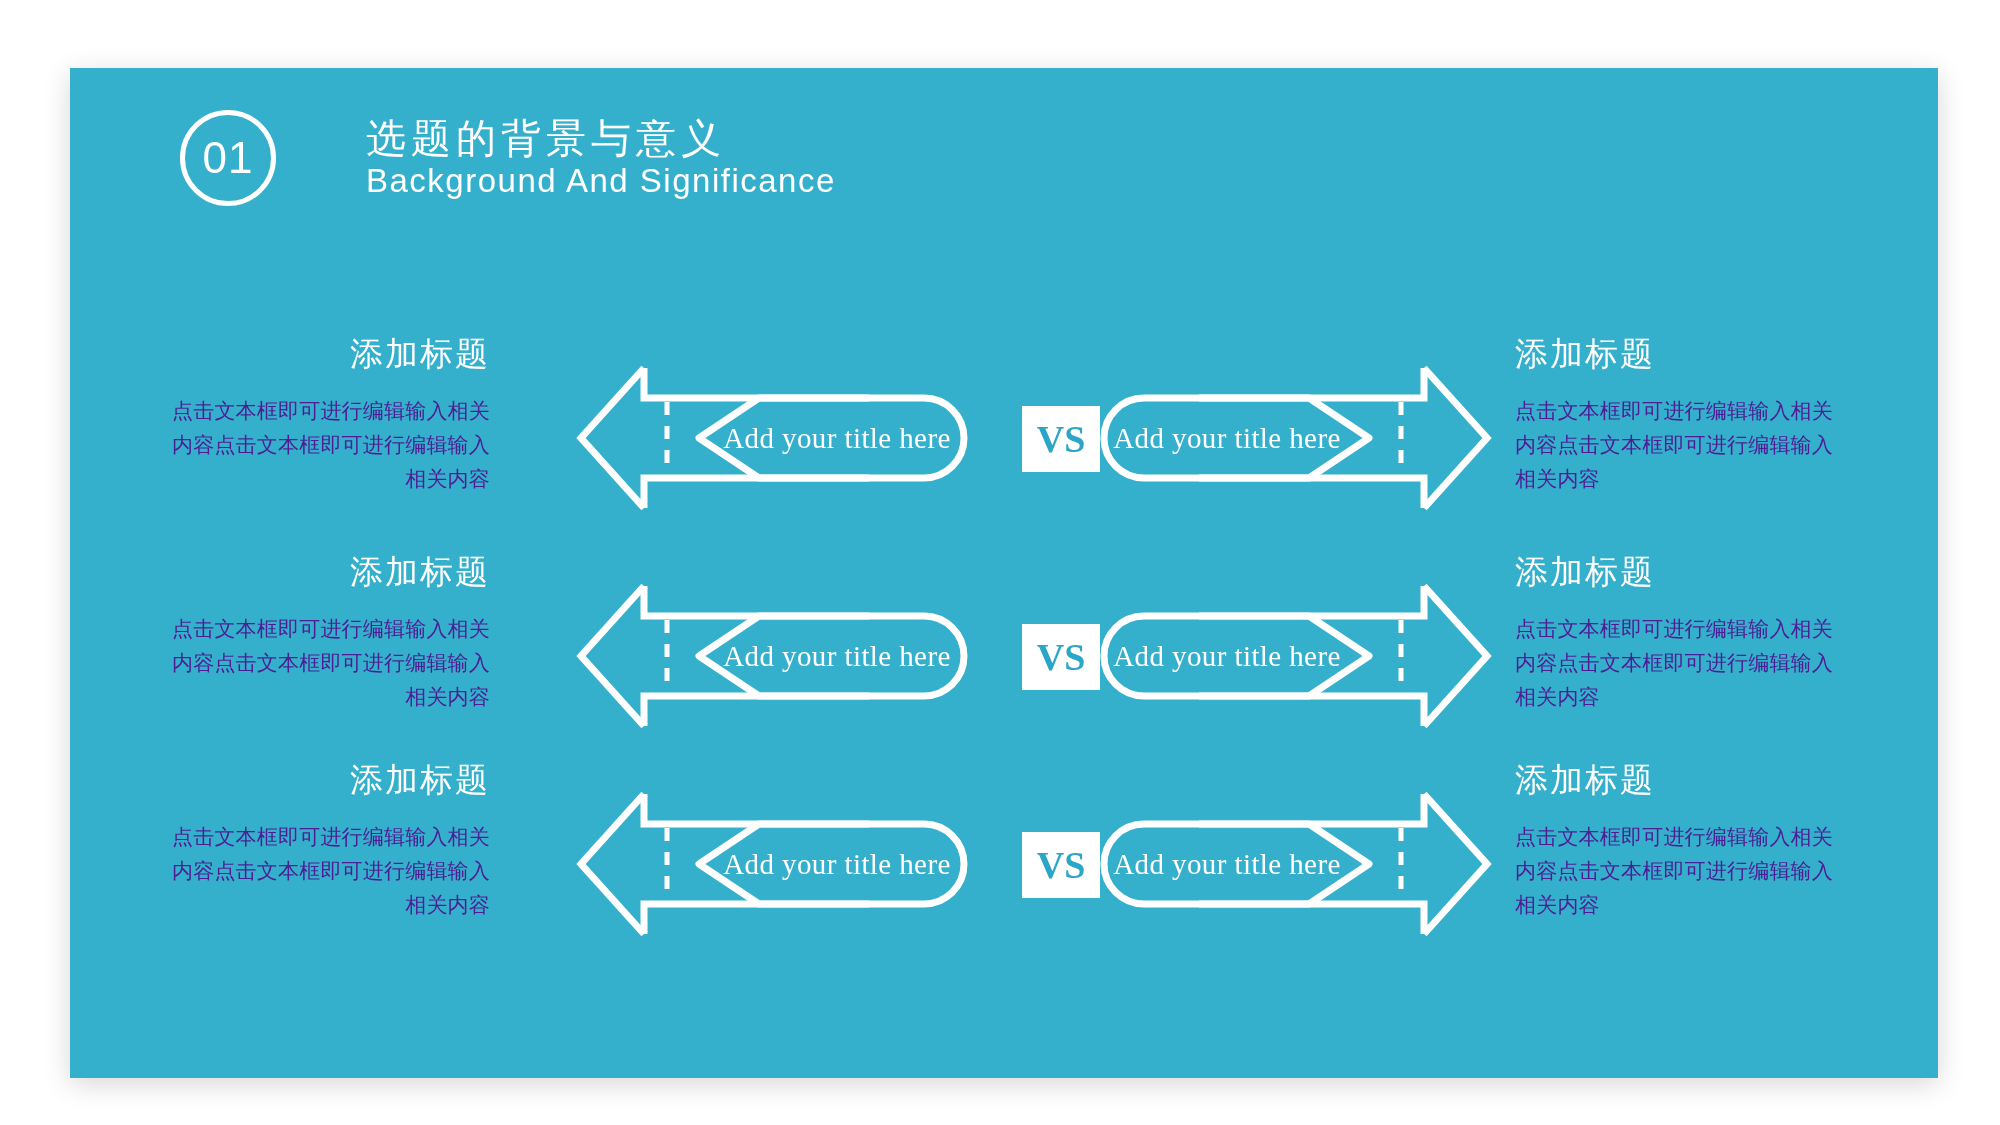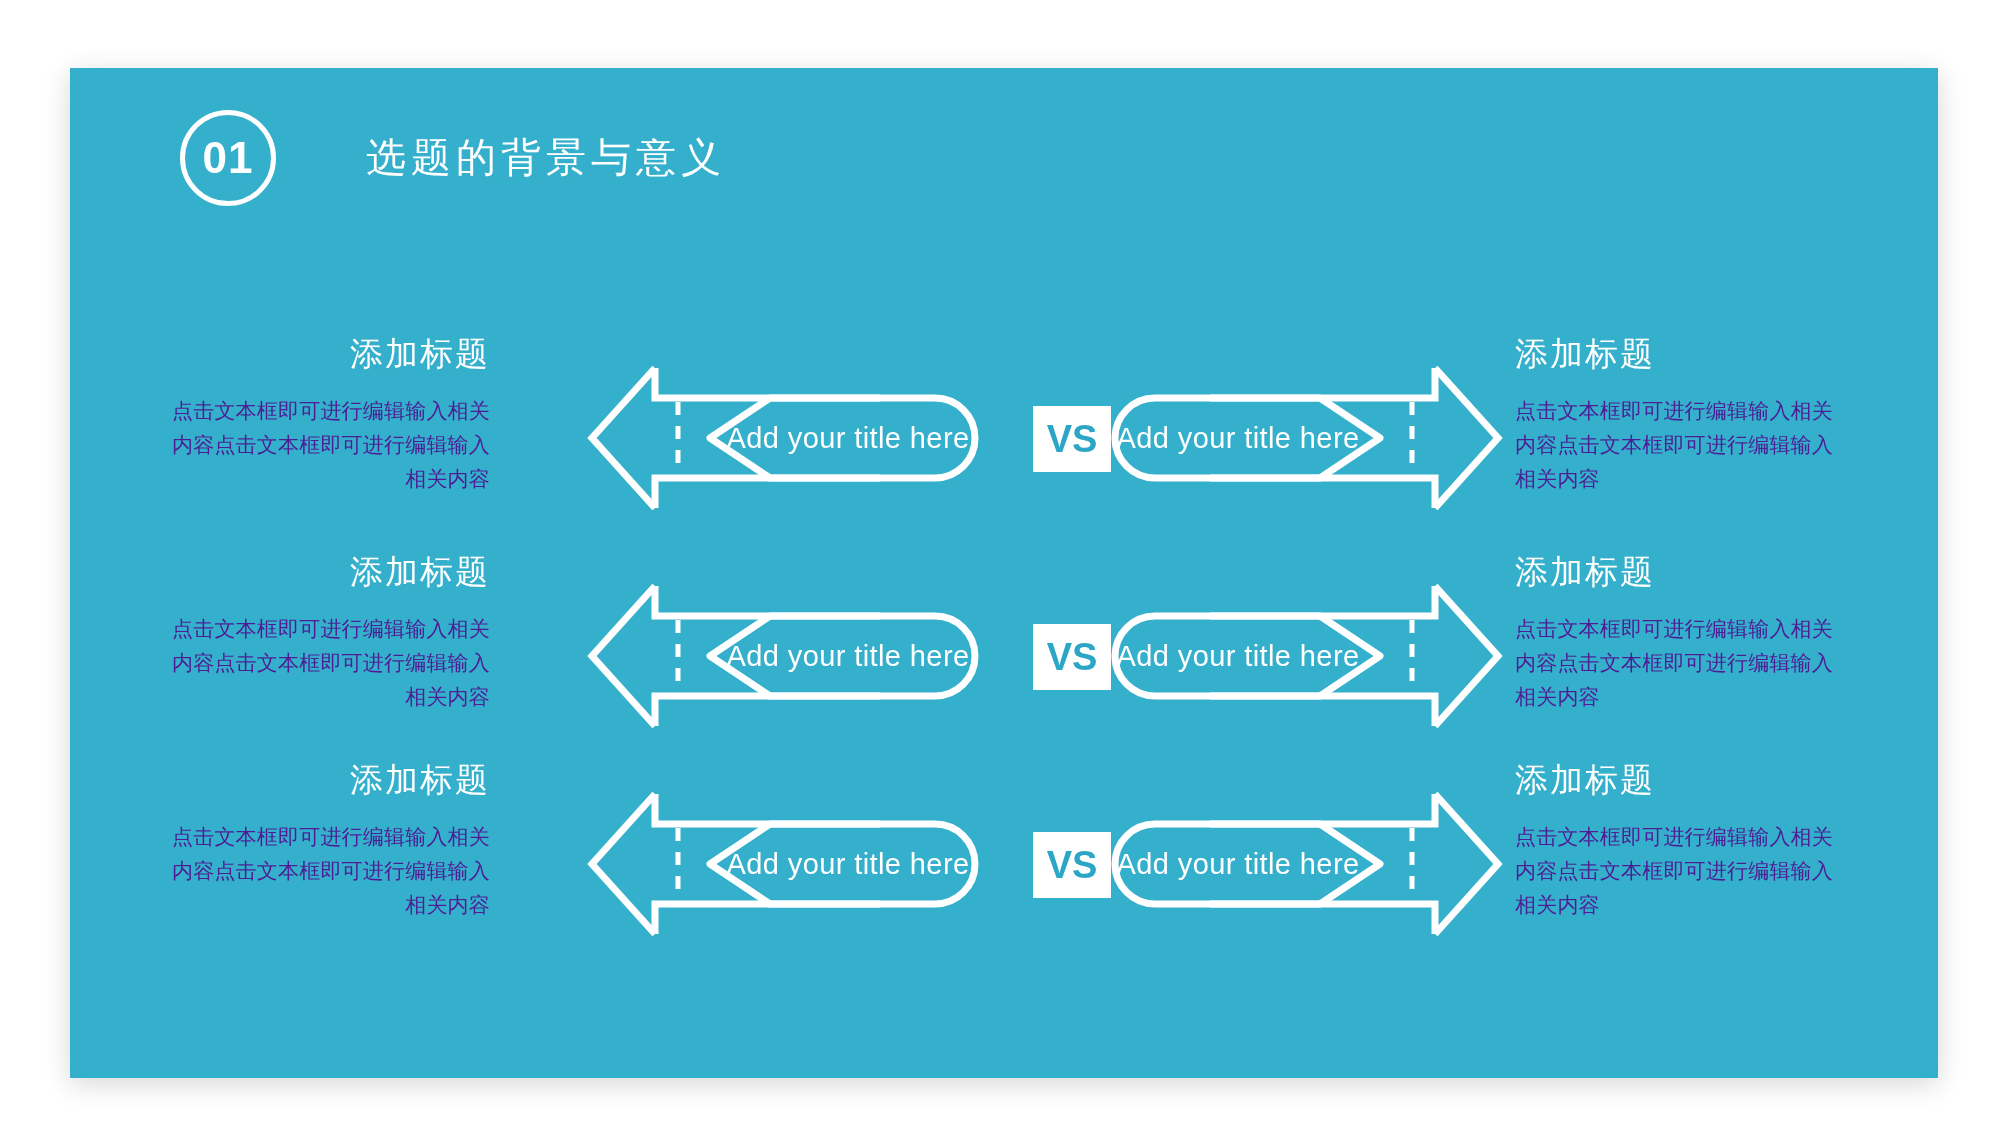--- a/index.html
+++ b/index.html
@@ -39,21 +39,21 @@
     border-radius: 50%;
     display: flex;
     align-items: center;
     justify-content: center;
     box-sizing: border-box;
     flex: 0 0 auto;
   }
   .num-circle span {
     color: #ffffff;
     font-size: 44px;
-    font-weight: 700;
+    font-weight: 400;
     letter-spacing: 1px;
     line-height: 1;
   }
   .header-text {
     margin-left: 90px;
     display: flex;
     flex-direction: column;
     justify-content: center;
   }
   .header-cn {
@@ -102,24 +102,25 @@
   .side-body {
     color: #4c1d95;
     font-size: 21px;
     line-height: 1.62;
     letter-spacing: 0.2px;
   }
 
   
   .arrow-wrap {
     position: absolute;
-    left: 510px;
+    left: 499px;
     top: 0;
     width: 930px;
     height: 220px;
+    font-family: Liberation Serif, serif;
   }
   .arrow-svg {
     position: absolute;
     left: 0; top: 0;
     width: 930px;
     height: 220px;
     overflow: visible;
   }
 
   .pill-label {
@@ -158,20 +159,21 @@
 <body>
 
 <div id="slide">
 
   <div id="header">
     <div class="num-circle">
       <span>01</span>
     </div>
     <div class="header-text">
       <div class="header-cn">选题的背景与意义</div>
+      <div class="header-en">Background And Significance</div>
     </div>
   </div>
 
   <div class="row" id="row0">
 
     <div class="side-text side-left">
       <div class="side-title">添加标题</div>
       <div class="side-body">点击文本框即可进行编辑输入相关内容点击文本框即可进行编辑输入相关内容</div>
     </div>
 

